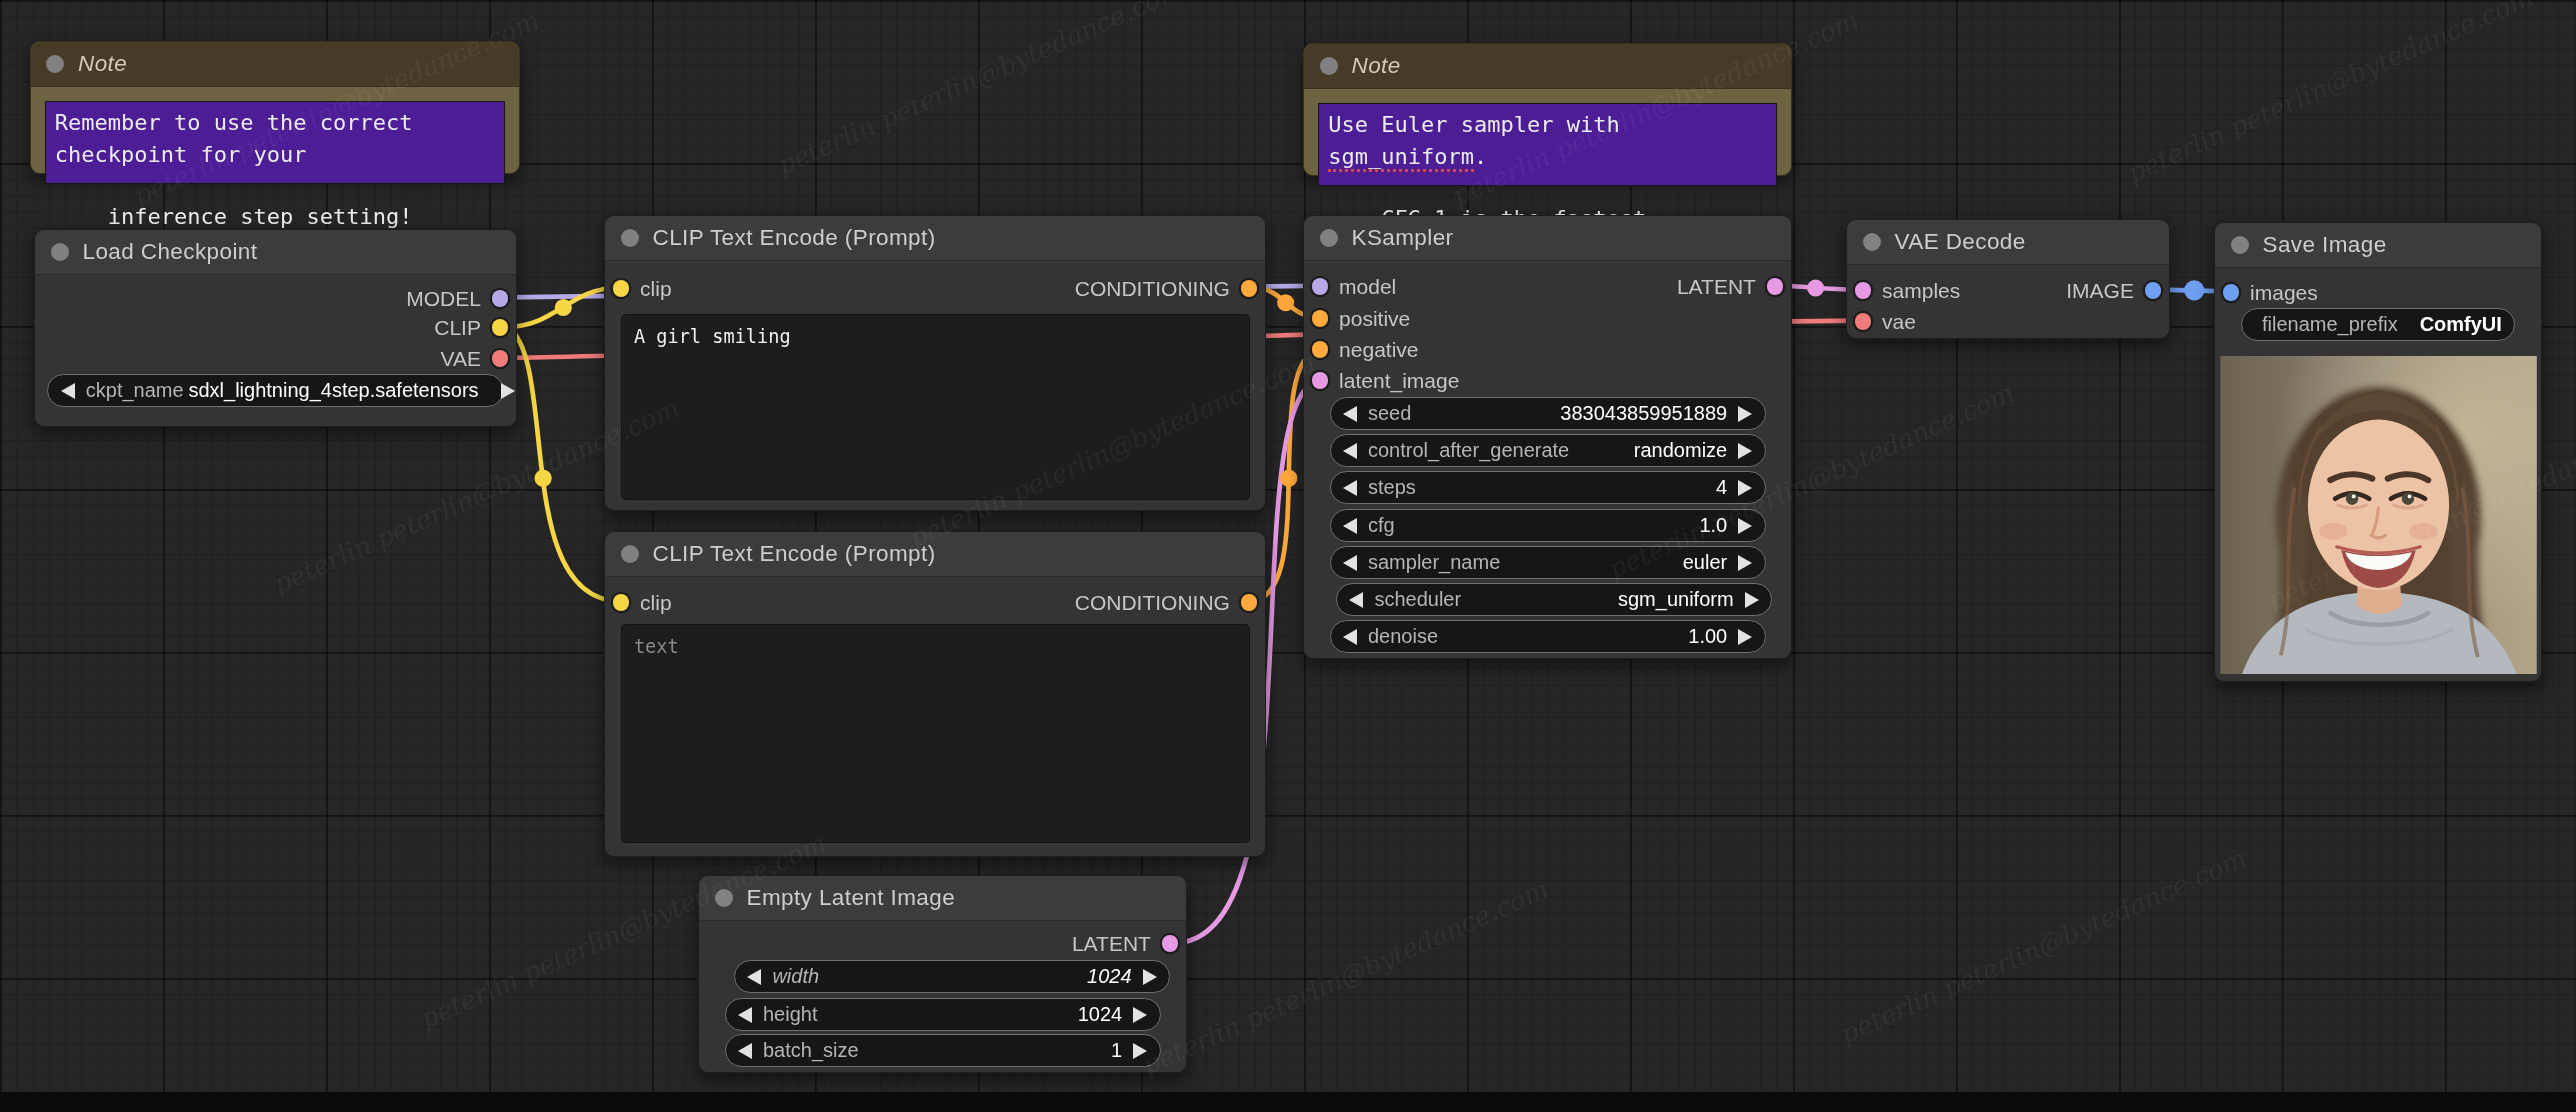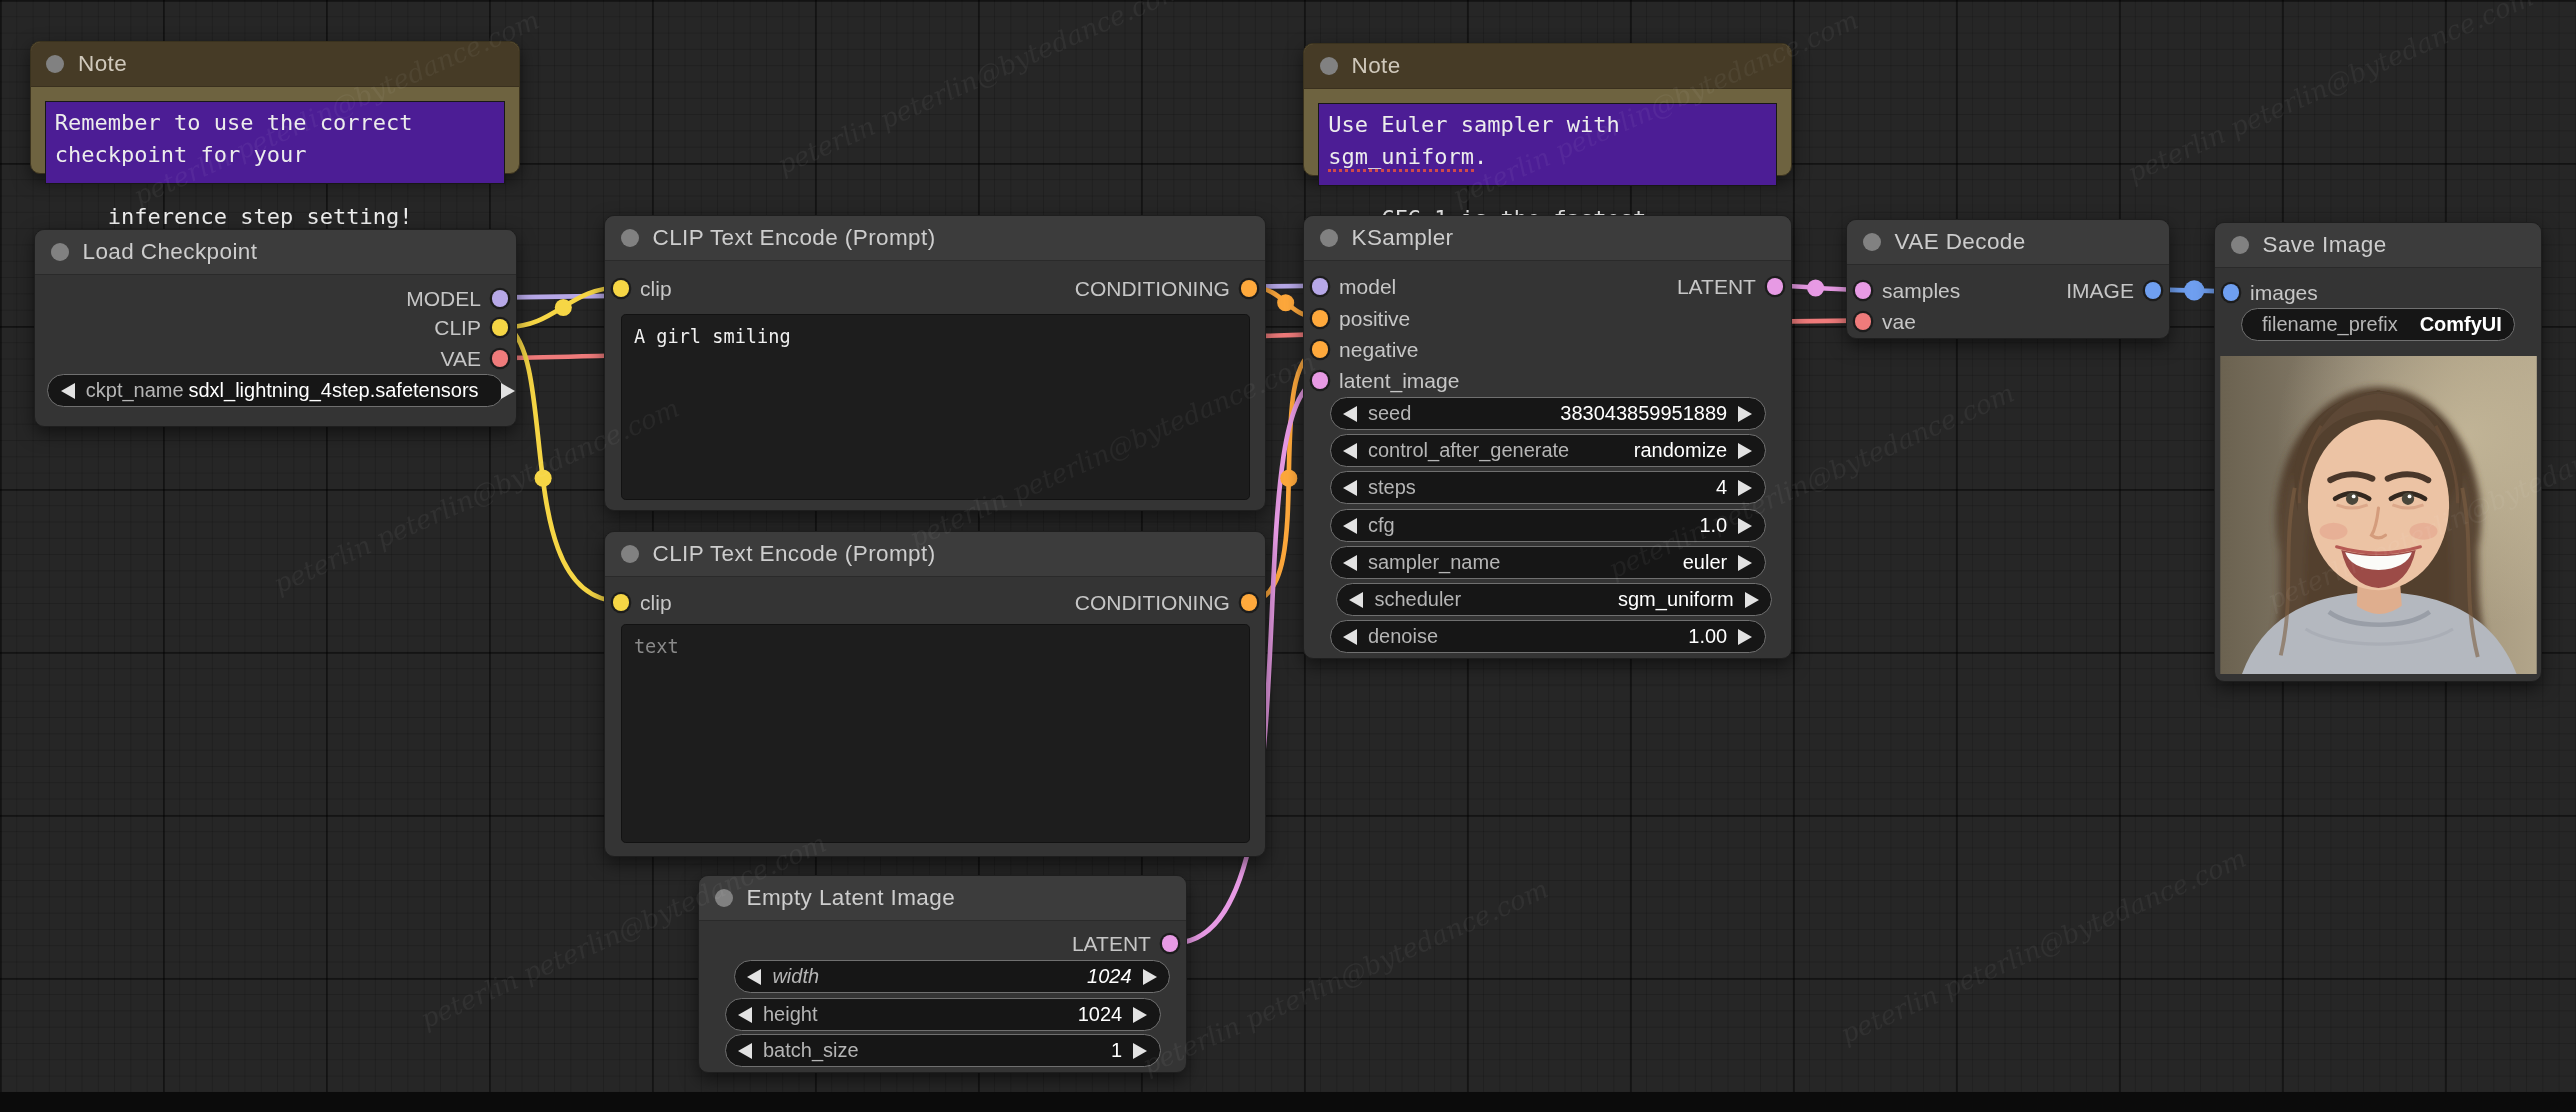--- a/index.html
+++ b/index.html
@@ -45,21 +45,21 @@
     border-left:14.7px solid #e2e2e2;flex:0 0 auto;}
 
   .prompt-box{position:absolute;background:#1d1d1d;border:0.8px solid #121212;border-radius:4.7px;
     font-family:"DejaVu Sans Mono",monospace;font-size:18.6px;color:#f0f0f0;
     padding:9.3px 12.4px;box-sizing:border-box;line-height:1.35;}
   .placeholder{color:#8a8a8a;}
 
   
   .note{position:absolute;z-index:2;background:#6e6340;border:0.8px solid #3a321e;
     border-radius:10px;box-shadow:0 6.2px 17px rgba(0,0,0,.5);}
-  .note .node-header{background:#463b26;border-bottom:1.6px solid #3a301e;}
+  .note .node-header{background:#463b26;border-bottom:1.6px solid #3a301e;font-style:italic;}
   .note .node-title{color:#cfc8bb;}
   .note-box{position:absolute;left:14px;right:14px;top:59px;height:83px;background:#4c1d95;
     border:0.8px solid #171717;font-family:"DejaVu Sans Mono",monospace;font-size:22px;
     color:#ececec;padding:5.4px 9.3px;box-sizing:border-box;line-height:1.42;white-space:pre-wrap;}
   .spell{border-bottom:3.9px dotted #cf4a4a;}
 </style>
 </head>
 <body>
 
 <div class="canvas"></div>

